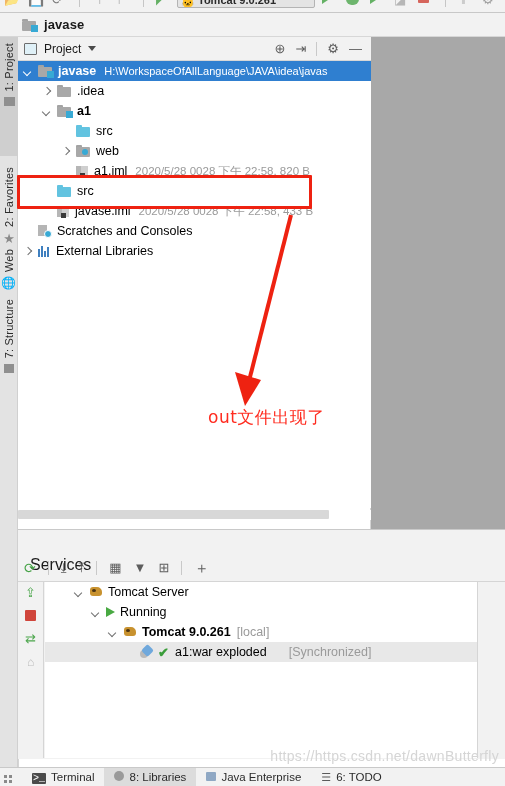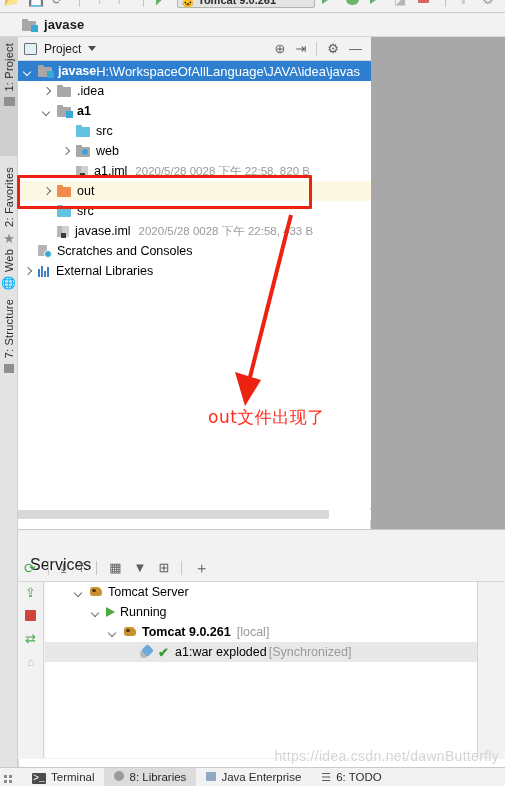--- a/index.html
+++ b/index.html
@@ -100,21 +100,21 @@
     transform: rotate(45deg);
   }
   .arrow.d::before {
     content: ''; position: absolute; left: 2px; top: 3px;
     width: 5px; height: 5px; border-right: 1.6px solid #707070; border-bottom: 1.6px solid #707070;
     transform: rotate(45deg);
   }
   .row.sel .arrow.d::before { border-color: #fff; }
   .lbl-b { font-weight: bold; }
   .meta { color: #9a9a9a; margin-left: 8px; font-size: 11.5px; }
-  .path-txt { font-size: 13px; }
+  .path-txt { margin-left: 8px; font-size: 11px; }
 
   
   .imlico { width: 13px; height: 13px; position: relative; flex: 0 0 13px; }
   .imlico .b1 { position: absolute; left: 0; top: 1px; width: 5px; height: 11px; background: #b6b6b6; }
   .imlico .b2 { position: absolute; left: 5px; top: 1px; width: 7px; height: 11px; background: #cfcfcf; }
   .imlico .b3 { position: absolute; left: 4px; bottom: 0; width: 5px; height: 5px; background: #3a3a3a; }
   
   .libico { width: 13px; height: 12px; position: relative; flex: 0 0 13px; display: flex; gap: 1px; align-items: flex-end; }
   .libico i { display: block; width: 2px; background: #3f7fbf; }
   
@@ -332,31 +332,20 @@
           <span style="display:inline-block;width:5px"></span>
           <span class="imlico">
             <span class="b1"></span>
             <span class="b2"></span>
             <span class="b3"></span>
           </span>
           <span style="display:inline-block;width:5px"></span>
           <span class="">a1.iml</span>
           <span class="meta">2020/5/28 0028 下午 22:58, 820 B</span>
         </div>
-        <div class="row hl">
-          <span style="display:inline-block;width:23px"></span>
-          <span class="arrow r"></span>
-          <span style="display:inline-block;width:5px"></span>
-          <span class="fold orange">
-            <span class="tab"></span>
-            <span class="body"></span>
-          </span>
-          <span style="display:inline-block;width:5px"></span>
-          <span class="">out</span>
-        </div>
         <div class="row">
           <span style="display:inline-block;width:23px"></span>
           <span class="arrow"></span>
           <span style="display:inline-block;width:5px"></span>
           <span class="fold cyan">
             <span class="tab"></span>
             <span class="body"></span>
           </span>
           <span style="display:inline-block;width:5px"></span>
           <span class="">src</span>
@@ -474,28 +463,28 @@
           <span style="display:inline-block;width:55px"></span>
           <span class="arrow"></span>
           <span style="display:inline-block;width:5px"></span>
           <span class="deploy-ico">
             <span class="d2"></span>
             <span class="d1"></span>
           </span>
           <span class="check-g" style="margin-left:3px">✔</span>
           <span style="display:inline-block;width:5px"></span>
           <span class="">a1:war exploded</span>
-          <span class="dim" style="margin-left:2px">[Synchronized]</span>
+          <span class="dim" style="margin-left:22px">[Synchronized]</span>
         </div>
       </div>
     <div class="sv-rightpane"></div>
   </div>
 
   <div class="white-gap"></div>
-  <div class="wm">https://idea.csdn.net/dawnButterfly</div>
+  <div class="wm">https://https.csdn.net/dawnButterfly</div>
 
   <div class="statusbar" id="statusbar">
     <span class="sb-grip">
       <i style="left:0;top:0"></i>
         <i style="left:5px;top:0"></i>
         <i style="left:0;top:5px"></i>
         <i style="left:5px;top:5px"></i>
     </span>
   <span class="sb-item">
         <span><span style="font-family:'Liberation Mono',monospace;font-size:10px;color:#3a3a3a;background:#4a4a4a;color:#fff;padding:0 1px;border-radius:1px">&gt;_</span></span>

